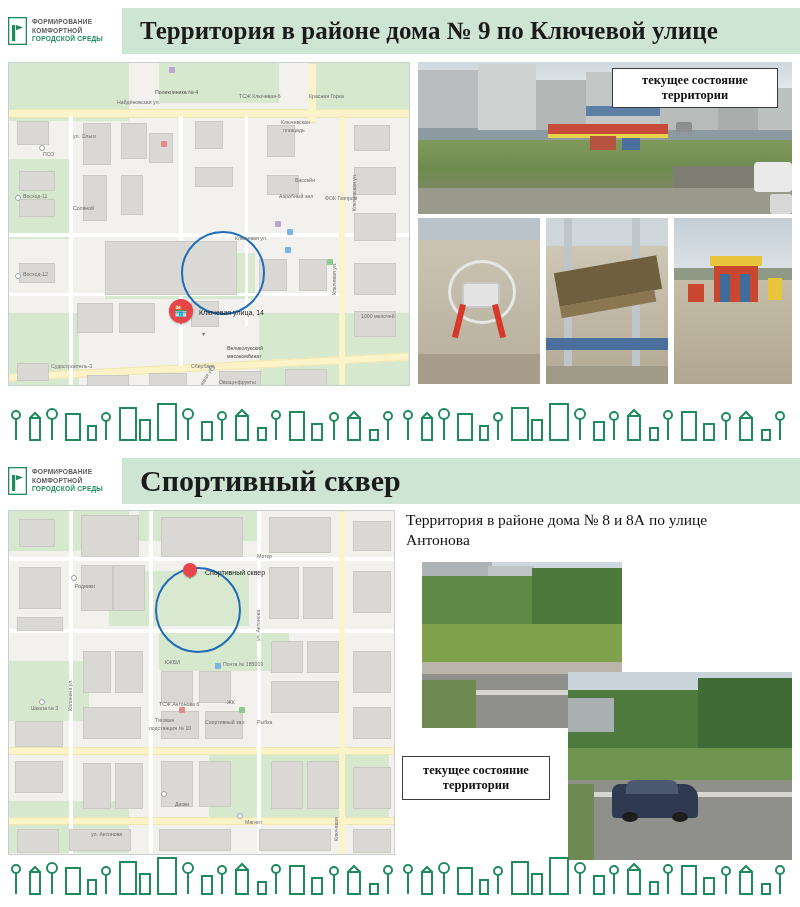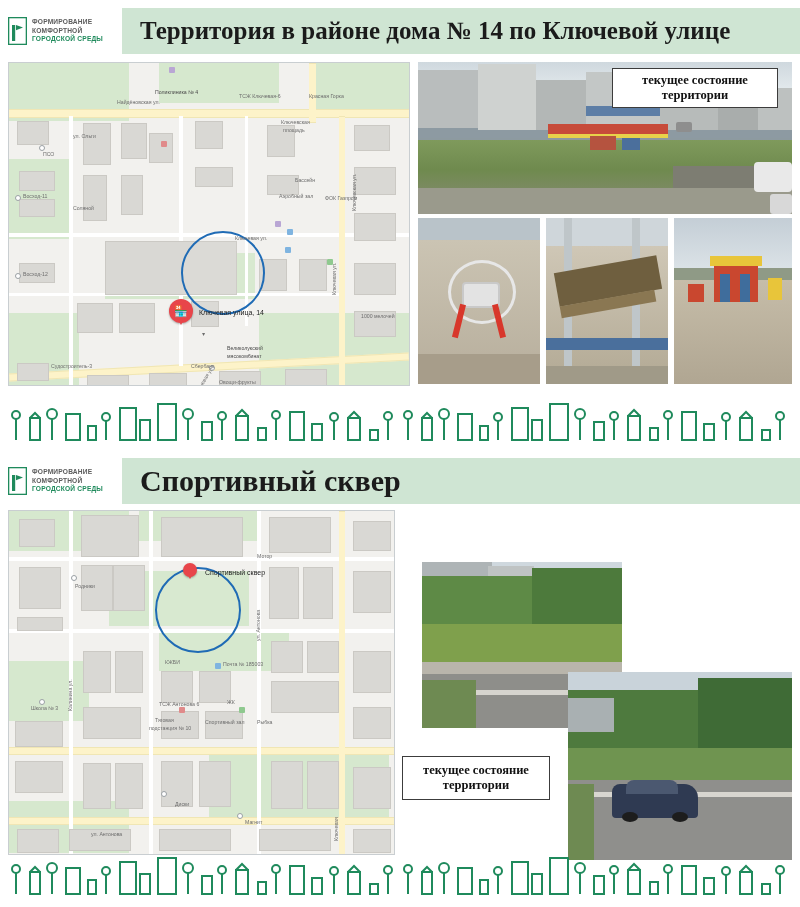--- a/index.html
+++ b/index.html
@@ -241,21 +241,21 @@
           <path d="M8 8 L15 10.6 L8 13.2 Z" fill="#1f8a5c"></path>
         </svg>
       </span>
       <span class="logo-text">
         <span>ФОРМИРОВАНИЕ</span><br>
         <span>КОМФОРТНОЙ</span><br>
         <span class="accent">ГОРОДСКОЙ СРЕДЫ</span>
       </span>
     </div>
     <div class="title-band">
-      <span class="title">Территория в районе дома № 14 по Ключевой улице</span>
+      <span class="title">Территория в районе дома № 9 по Ключевой улице</span>
     </div>
   </div>
 
   <div class="map" id="map-1">
     <div class="map-bg"></div>
 
     <div class="green" style="left:0;top:0;width:120px;height:58px;"></div>
     <div class="green" style="left:0;top:96px;width:62px;height:80px;"></div>
     <div class="green" style="left:150px;top:0;width:120px;height:40px;"></div>
     <div class="green" style="left:300px;top:0;width:100px;height:46px;"></div>
@@ -570,20 +570,21 @@
     <div class="maplbl" style="left:140px;top:214px;">подстанция № 10</div>
     <div class="maplbl" style="left:218px;top:188px;">ЖК</div>
     <div class="maplbl" style="left:196px;top:208px;">Спортивный зал</div>
     <div class="maplbl" style="left:248px;top:208px;">Рыбка</div>
     <div class="maplbl" style="left:166px;top:290px;">Диски</div>
     <div class="maplbl" style="left:236px;top:308px;">Магнит</div>
     <div class="maplbl" style="left:82px;top:320px;">ул. Антонова</div>
     <div class="maplbl rot" style="left:324px;top:330px;transform:rotate(-90deg);">Ключевая</div>
   </div>
 
+  <div class="caption" style="left:406px;top:60px;width:330px;">Территория в районе дома № 8 и 8А по улице Антонова</div>
 
   <div class="photo" style="left:422px;top:112px;width:200px;height:166px;">
     <div class="ph-sky" style="height:22px;background:#cfd8de;"></div>
     <div style="position:absolute;left:0;top:0;width:70px;height:52px;background:#aeb4b6;"></div>
     <div style="position:absolute;left:66px;top:4px;width:46px;height:44px;background:#bfc3c3;"></div>
     <div style="position:absolute;left:0;top:14px;width:200px;height:56px;background:#5e8a46;"></div>
     <div style="position:absolute;left:110px;top:6px;width:90px;height:66px;background:#4d7a3c;"></div>
     <div style="position:absolute;left:0;top:62px;width:200px;height:46px;background:#7fa04c;"></div>
     <div style="position:absolute;left:0;top:100px;width:200px;height:16px;background:#b9b5ab;"></div>
     <div style="position:absolute;left:0;top:112px;width:200px;height:54px;background:#8e8e8a;"></div>

